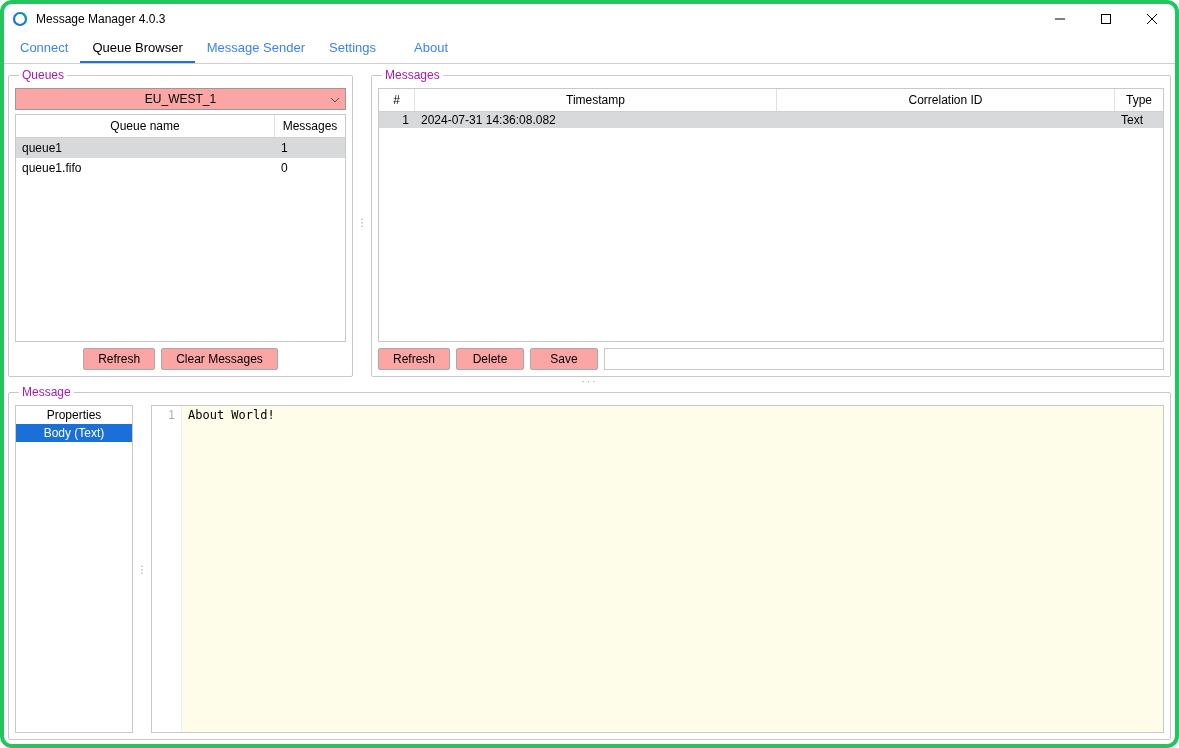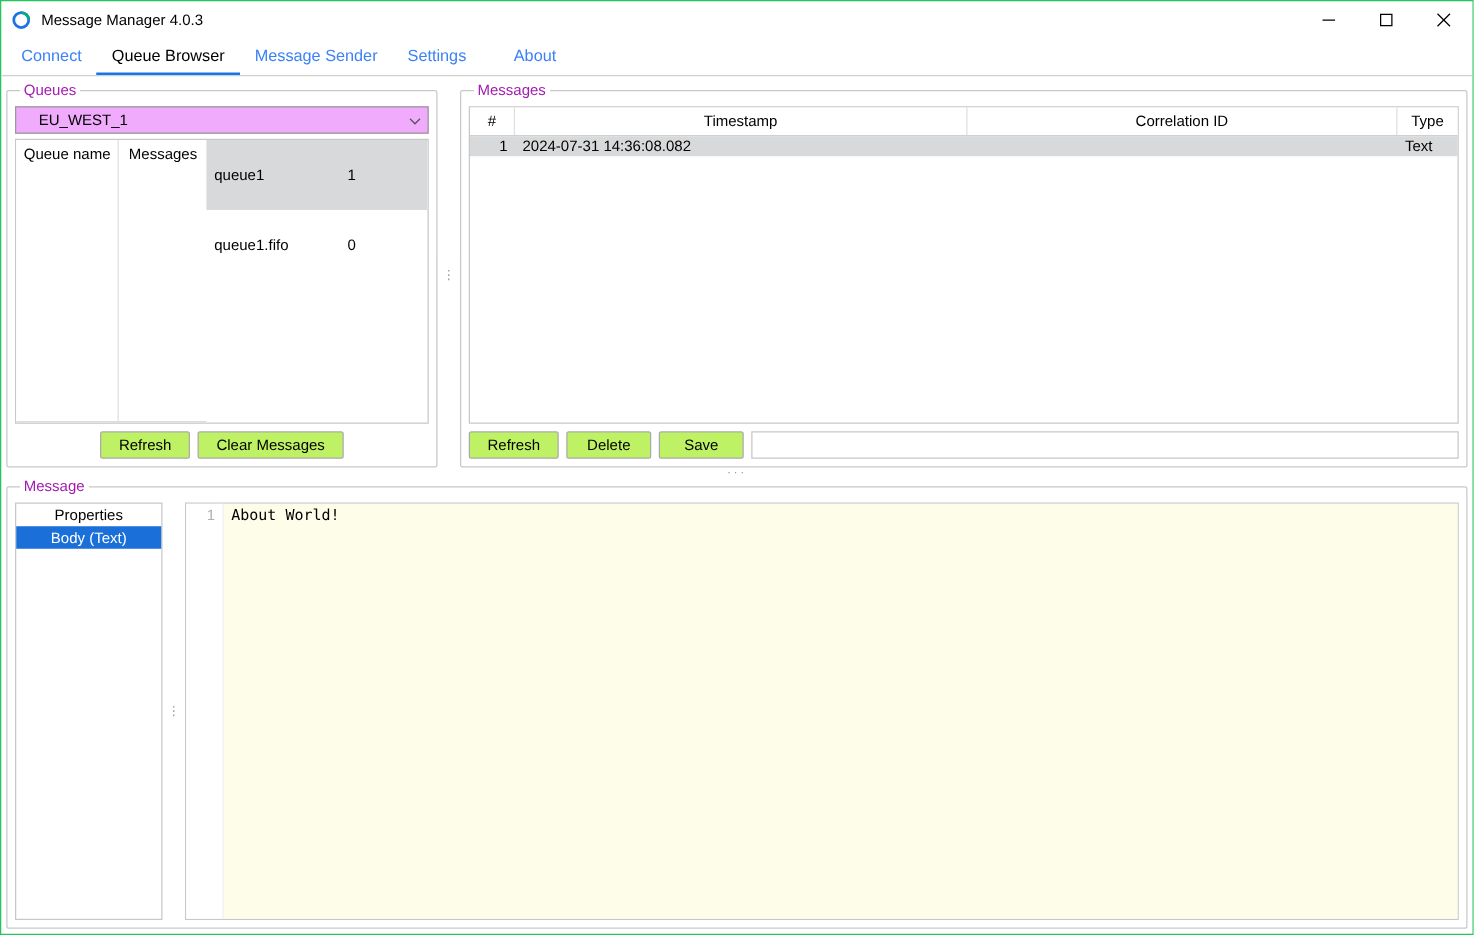--- a/index.html
+++ b/index.html
@@ -1,18 +1,18 @@
 <!DOCTYPE html>
 <html><head>
 <meta charset="utf-8">
 <style>
 * { margin: 0; padding: 0; box-sizing: border-box; font-family: "Segoe UI", Tahoma, sans-serif; font-size: 12px; }
 html, body { width: 1179px; height: 748px; background: #fff; overflow: hidden; }
 
-.window { width: 100%; height: 100%; border: 1px solid #22c55e; border-radius: 0; overflow: hidden; display: flex; flex-direction: column; background: #fff; }
+.window { width: 100%; height: 100%; border: 4px solid #22c55e; border-radius: 12px; overflow: hidden; display: flex; flex-direction: column; background: #fff; }
 
 .titlebar { height: 30px; display: flex; align-items: center; padding: 0 0 0 8px; }
 .titlebar .icon-wrap { width: 16px; height: 16px; margin-right: 8px; }
 .titlebar .title { flex: 1; font-size: 12px; color: #000; }
 .titlebar .controls { display: flex; height: 100%; }
 .titlebar .controls > div { width: 46px; display: flex; align-items: center; justify-content: center; }
 .titlebar .controls svg { width: 12px; height: 12px; }
 
 .menubar { height: 30px; display: flex; align-items: stretch; padding: 0 4px; border-bottom: 1px solid #d0d0d0; }
 .menubar .tab { padding: 0 12px; display: flex; align-items: center; font-size: 13px; color: #3b82f6; border-bottom: 2px solid transparent; cursor: pointer; }
@@ -20,34 +20,34 @@
 .menubar .gap { width: 14px; }
 
 .content-top { display: flex; flex-direction: row; padding: 4px 4px 0 4px; gap: 6px; }
 fieldset { border: 1px solid #c8c8c8; border-radius: 2px; padding: 6px; position: relative; }
 fieldset > legend { font-size: 12px; color: #a21caf; padding: 0 3px; margin-left: 4px; }
 
 .queues-panel { width: 345px; display: flex; flex-direction: column; }
 .messages-panel { flex: 1; display: flex; flex-direction: column; }
 
 .select-wrap { position: relative; width: 100%; margin-bottom: 4px; }
-.select-wrap select { width: 100%; height: 22px; border: 1px solid #999; background: #f0abfc; padding: 0 18px; font-size: 12px; appearance: none; }
+.select-wrap select { width: 100%; height: 22px; border: 1px solid #999; background: #fca5a5; padding: 0 4px; font-size: 12px; appearance: none; text-align: center; }
 .select-wrap .chev { position: absolute; right: 6px; top: 50%; transform: translateY(-50%); pointer-events: none; }
 
-.qtable { flex: 1; border: 1px solid #c8c8c8; display: flex; flex-direction: row; min-height: 228px; }
+.qtable { flex: 1; border: 1px solid #c8c8c8; display: flex; flex-direction: column; min-height: 228px; }
 .qtable .thead { display: flex; background: #fff; border-bottom: 1px solid #d0d0d0; }
 .qtable .th { padding: 4px 6px; font-size: 12px; border-right: 1px solid #e0e0e0; text-align: center; }
 .qtable .th:last-child { border-right: none; }
 .qtable .tbody { flex: 1; overflow: auto; }
-.qtable .tr { display: flex; padding: 20px 0; }
+.qtable .tr { display: flex; padding: 2px 0; }
 .qtable .tr.selected { background: #d8d9da; }
 .qtable .td { padding: 1px 6px; font-size: 12px; }
 
 .qbuttons { display: flex; justify-content: center; gap: 6px; margin-top: 6px; }
-.btn { min-width: 68px; height: 22px; border: 1px solid #aaa; background: #bef264; padding: 0 14px; font-size: 12px; cursor: pointer; border-radius: 2px; }
+.btn { min-width: 68px; height: 22px; border: 1px solid #aaa; background: #fca5a5; padding: 0 14px; font-size: 12px; cursor: pointer; border-radius: 2px; }
 
 .mtable { flex: 1; border: 1px solid #c8c8c8; display: flex; flex-direction: column; min-height: 246px; }
 .mtable .thead { display: flex; background: #fff; border-bottom: 1px solid #d0d0d0; }
 .mtable .th { padding: 4px 6px; font-size: 12px; border-right: 1px solid #e0e0e0; text-align: center; }
 .mtable .th:last-child { border-right: none; }
 .mtable .tbody { flex: 1; }
 .mtable .tr { display: flex; }
 .mtable .tr.selected { background: #d8d9da; }
 .mtable .td { padding: 1px 6px; font-size: 12px; }
 

